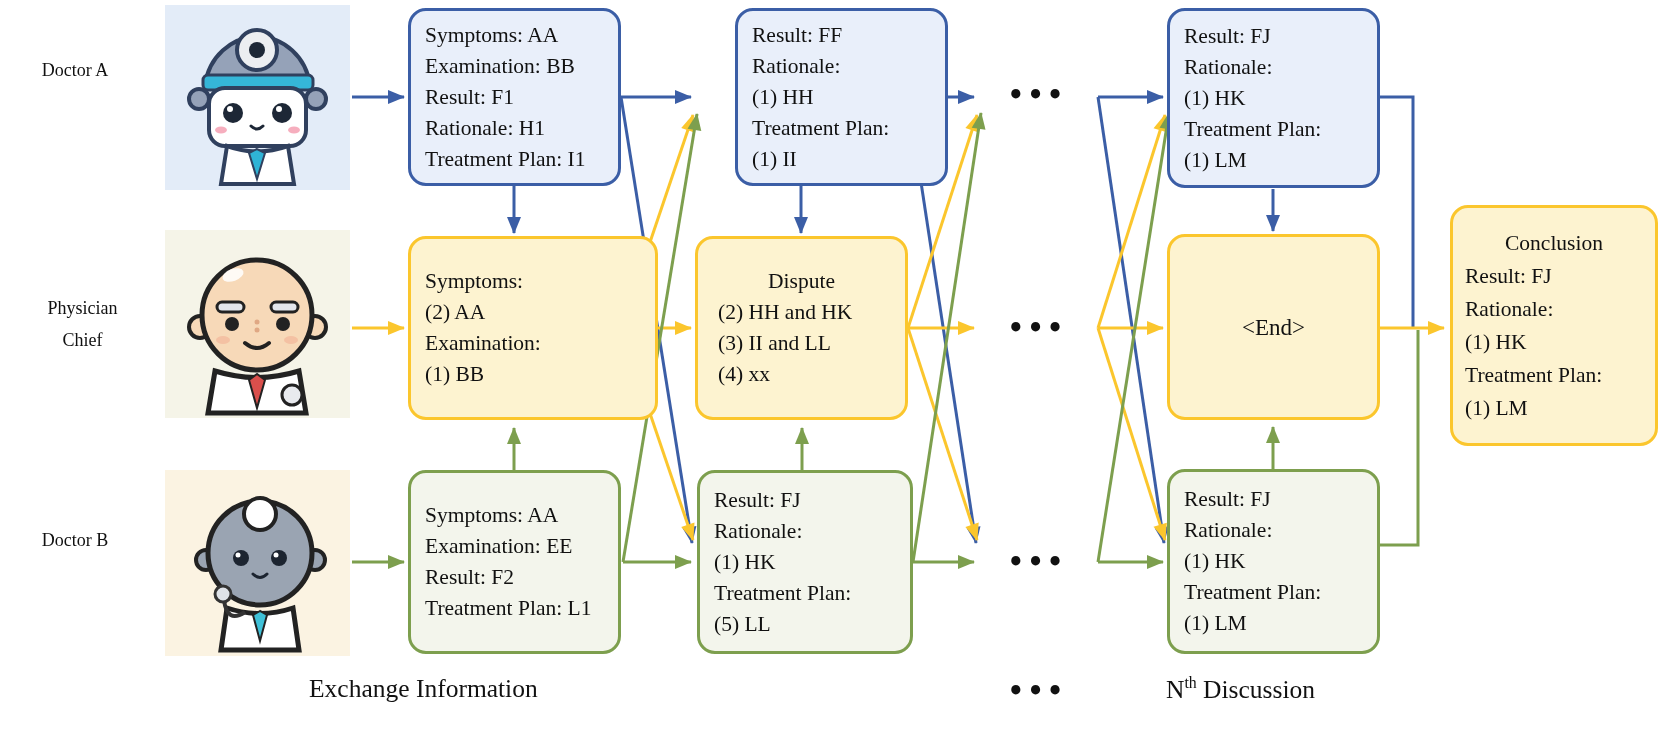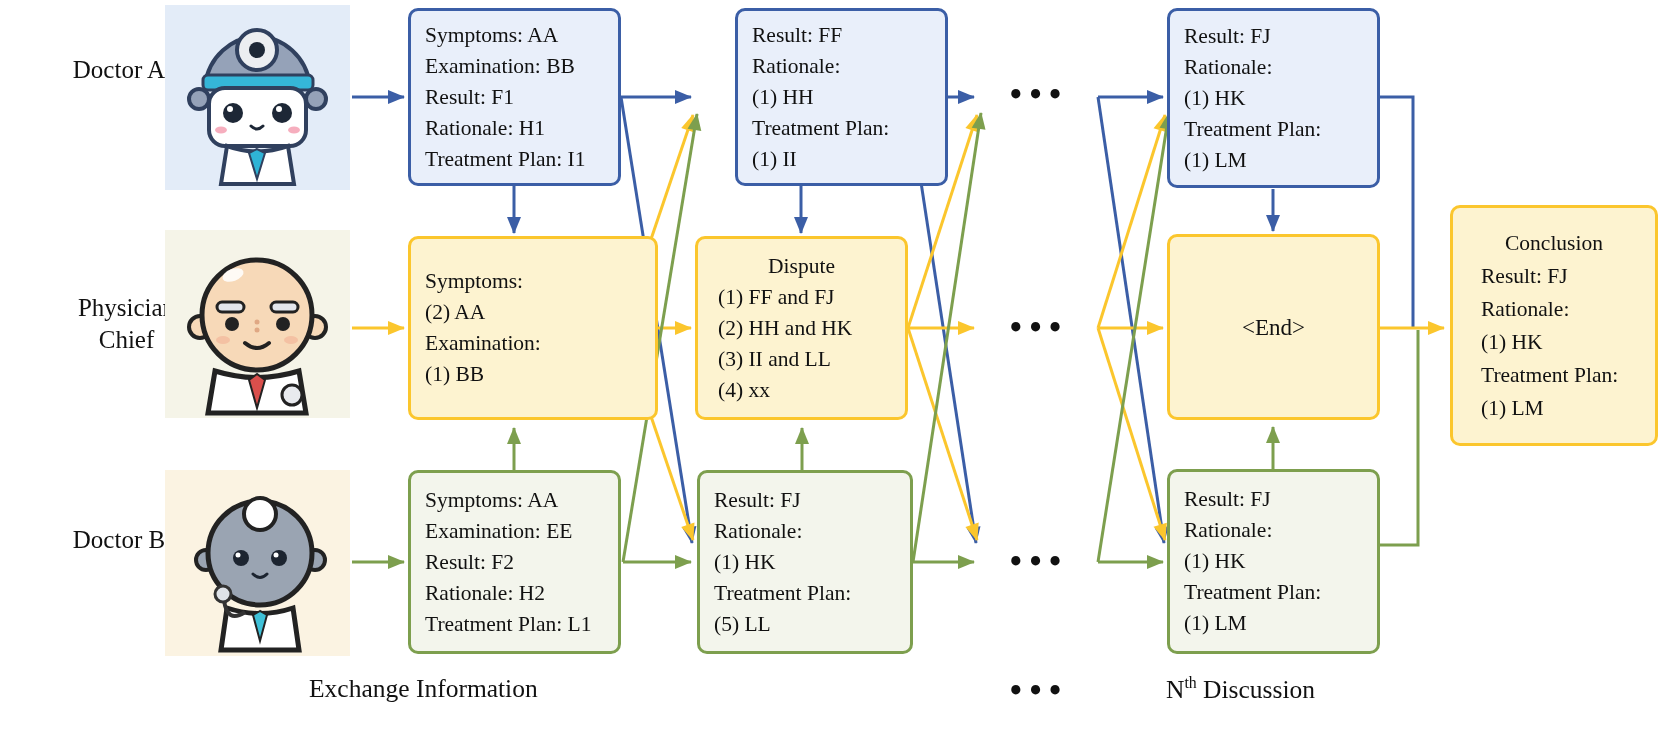--- a/index.html
+++ b/index.html
@@ -8,30 +8,30 @@
     --green:#7d9f4e; --green-fill:#f3f5ec;
     --text:#111111; --bg:#ffffff;
     --avatar-a-bg:#e3ecf8; --avatar-chief-bg:#f5f4e8; --avatar-b-bg:#fbf3e2;
   }
   html,body{margin:0;padding:0;background:var(--bg);}
   #canvas{position:relative;width:1661px;height:733px;background:var(--bg);
           font-family:"Liberation Serif","DejaVu Serif",serif;color:var(--text);overflow:hidden;}
   svg.arrows{position:absolute;left:0;top:0;z-index:1;}
   .l{fill:none;stroke-width:3;}
   .lb{stroke:var(--blue);} .ly{stroke:var(--yellow);} .lg{stroke:var(--green);}
-  .box{position:absolute;z-index:2;box-sizing:border-box;border-radius:10px;border:3px solid;
+  .box{position:absolute;z-index:2;box-sizing:border-box;border-radius:18px;border:3px solid;
        display:flex;flex-direction:column;justify-content:center;
        padding:6px 14px;font-size:21.5px;line-height:31px;}
   .box.blue{border-color:var(--blue);background:var(--blue-fill);}
   .box.yellow{border-color:var(--yellow);background:var(--yellow-fill);}
   .box.green{border-color:var(--green);background:var(--green-fill);}
   .box .line{white-space:nowrap;}
   .box-title{text-align:center;white-space:nowrap;}
   .center-box{align-items:center;justify-content:center;font-size:23px;}
-  .row-label{position:absolute;z-index:2;font-size:25px;line-height:32px;text-align:center;margin-left:44px;}
+  .row-label{position:absolute;z-index:2;font-size:18px;line-height:32px;text-align:center;}
   .caption{position:absolute;z-index:2;font-size:25.5px;text-align:left;white-space:nowrap;}
   .caption sup{font-size:62%;}
   .dots{position:absolute;z-index:2;font-size:26px;font-weight:bold;letter-spacing:3px;
         text-align:center;width:70px;font-family:"DejaVu Sans",sans-serif;}
   .avatar{position:absolute;z-index:2;}
 </style>
 </head>
 <body>
 
 <div id="canvas">
@@ -172,35 +172,33 @@
   <div class="box yellow" style="left:408px;top:236px;width:250px;height:184px">
       <div class="line">Symptoms:</div>
       <div class="line">(2) AA</div>
       <div class="line">Examination:</div>
       <div class="line">(1) BB</div>
     </div>
   <div class="box green" style="left:408px;top:470px;width:213px;height:184px">
       <div class="line">Symptoms: AA</div>
       <div class="line">Examination: EE</div>
       <div class="line">Result: F2</div>
-      <div class="line">Rationale: H2</div>
       <div class="line">Treatment Plan: L1</div>
     </div>
 
   <div class="box blue" style="left:735px;top:8px;width:213px;height:178px">
       <div class="line">Result: FF</div>
       <div class="line">Rationale:</div>
       <div class="line">(1) HH</div>
       <div class="line">Treatment Plan:</div>
       <div class="line">(1) II</div>
     </div>
   <div class="box yellow" style="left:695px;top:236px;width:213px;height:184px;padding:6px 20px">
     <div class="box-title">Dispute</div>
     <div>
-        <div class="line">(1) FF and FJ</div>
         <div class="line">(2) HH and HK</div>
         <div class="line">(3) II and LL</div>
         <div class="line">(4) xx</div>
       </div>
   </div>
   <div class="box green" style="left:697px;top:470px;width:216px;height:184px">
       <div class="line">Result: FJ</div>
       <div class="line">Rationale:</div>
       <div class="line">(1) HK</div>
       <div class="line">Treatment Plan:</div>
@@ -222,21 +220,21 @@
     <div>&lt;End&gt;</div>
   </div>
   <div class="box green" style="left:1167px;top:469px;width:213px;height:185px">
       <div class="line">Result: FJ</div>
       <div class="line">Rationale:</div>
       <div class="line">(1) HK</div>
       <div class="line">Treatment Plan:</div>
       <div class="line">(1) LM</div>
     </div>
 
-  <div class="box yellow" style="left:1450px;top:205px;width:208px;height:241px;line-height:33px;padding:6px 28px">
+  <div class="box yellow" style="left:1450px;top:205px;width:208px;height:241px;line-height:33px;padding:6px 12px">
     <div class="box-title">Conclusion</div>
     <div>
         <div class="line">Result: FJ</div>
         <div class="line">Rationale:</div>
         <div class="line">(1) HK</div>
         <div class="line">Treatment Plan:</div>
         <div class="line">(1) LM</div>
       </div>
   </div>
 

